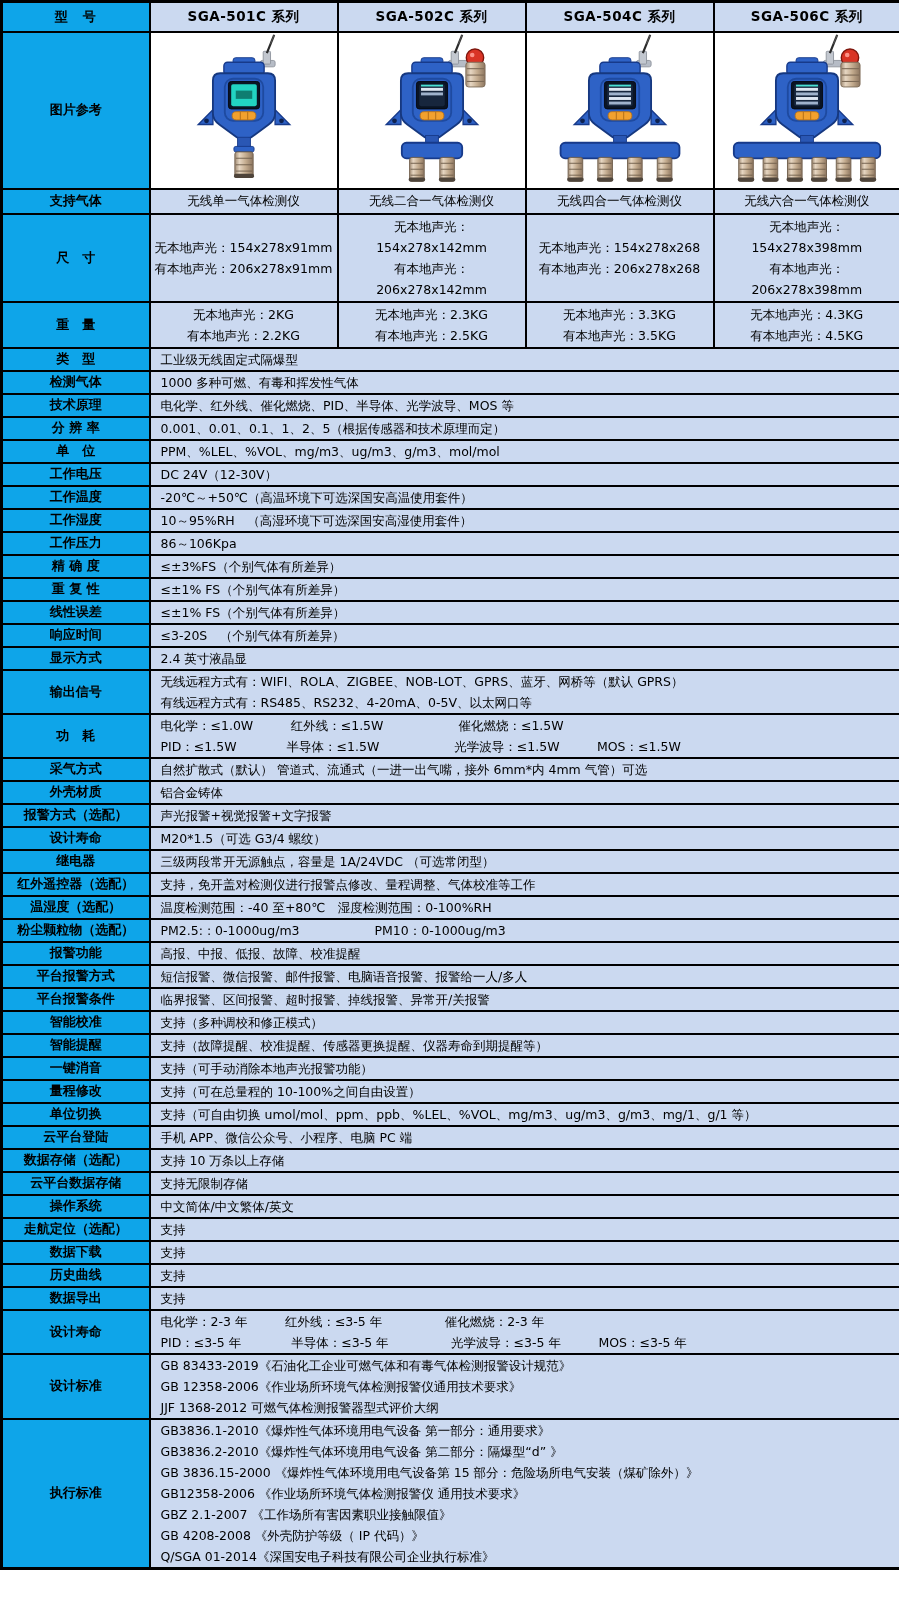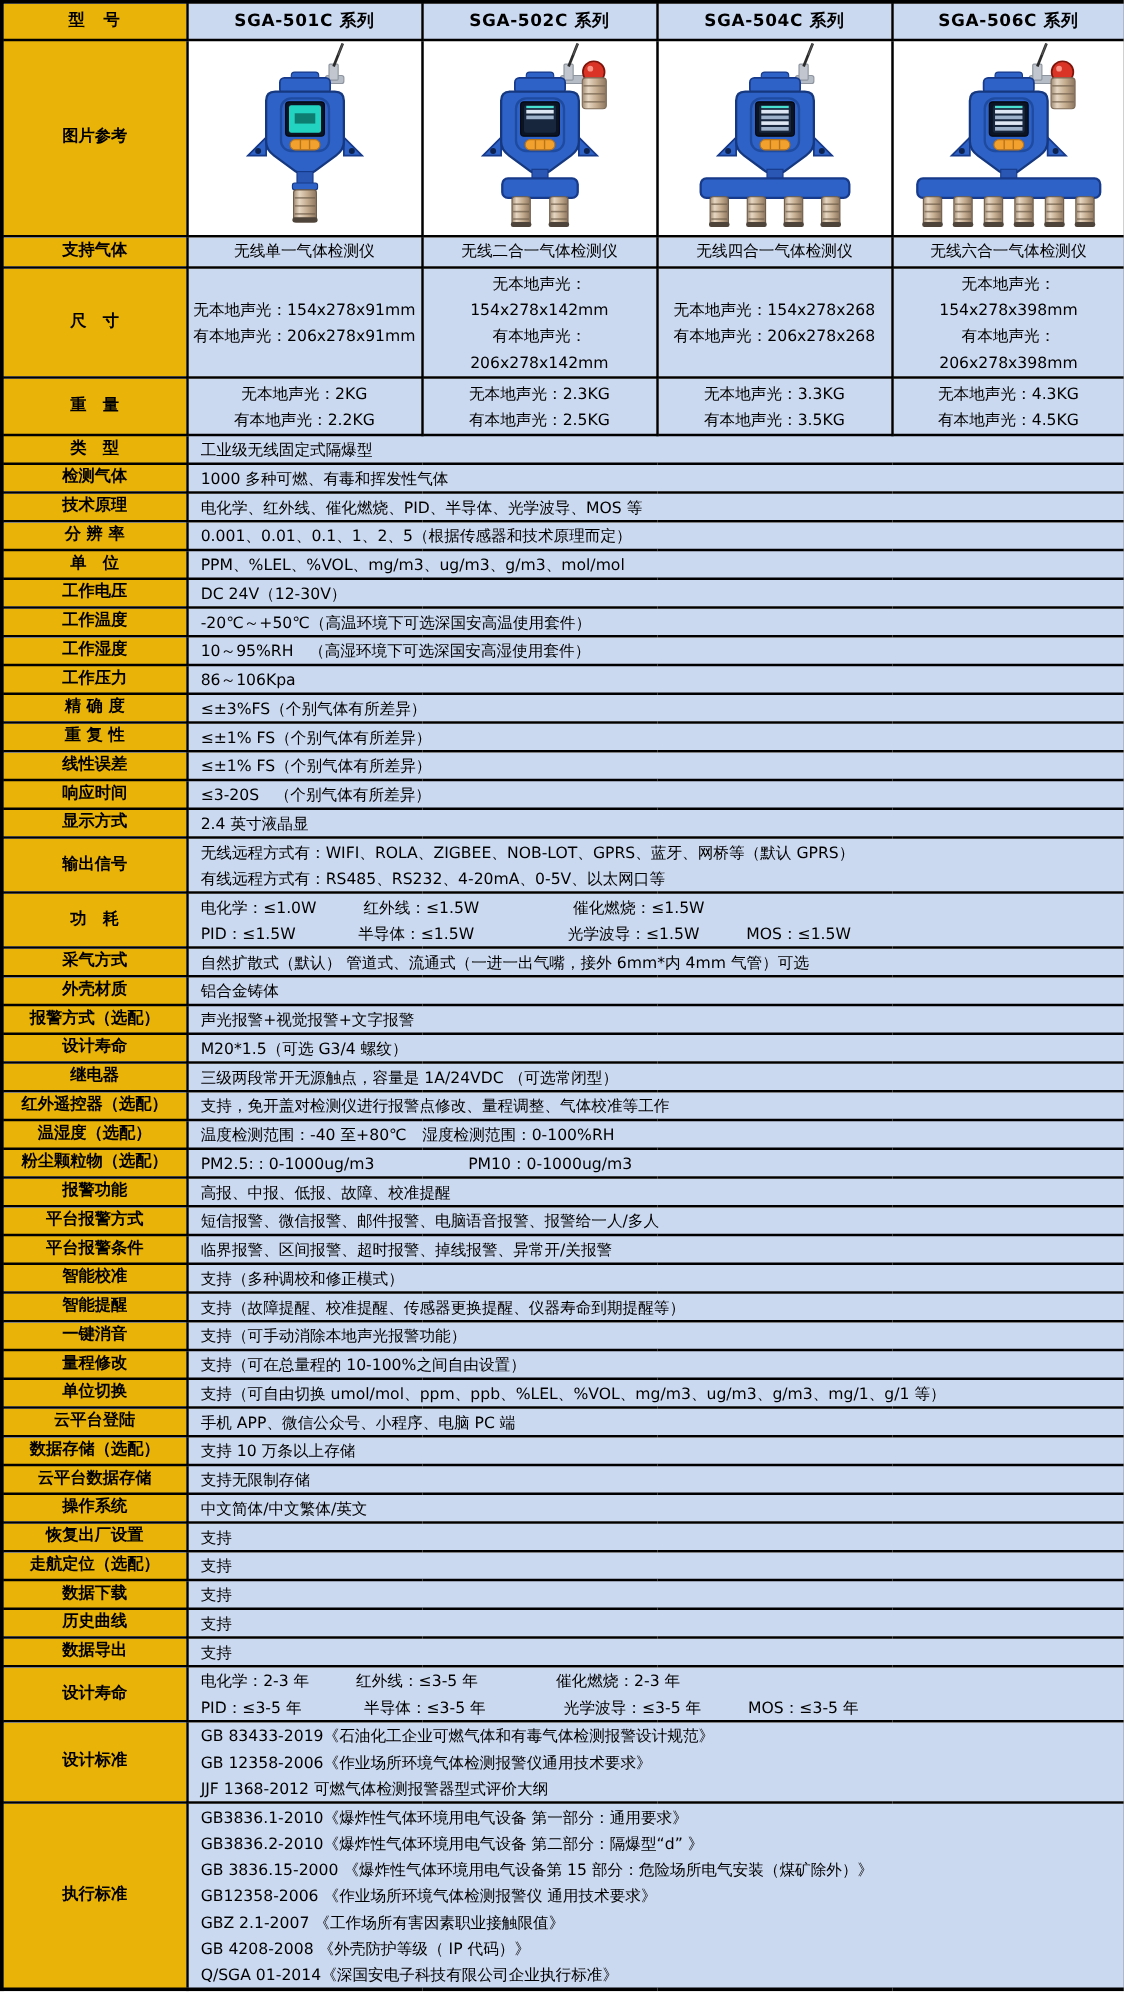--- a/index.html
+++ b/index.html
@@ -1,21 +1,21 @@
 <!DOCTYPE html>
 <html><head>
 <meta charset="utf-8">
 <style>
   html,body { margin:0; padding:0; background:#ffffff; }
   body { font-family:"DejaVu Sans", sans-serif; color:#000; }
   .sheet { width:899px; background:#fff; }
   table.spec { border-collapse:collapse; table-layout:fixed; width:899px;
                border:3px solid #000; }
   td { border:2px solid #000; vertical-align:middle; overflow:hidden; }
-  td.label { background:#eab308; font-weight:bold; text-align:center;
+  td.label { background:#0ea5e9; font-weight:bold; text-align:center;
              font-size:13px; line-height:16px; padding:1px 2px; }
   td.cell  { background:#CBD9F0; font-size:12.5px; }
   td.model { background:#CBD9F0; font-weight:bold; text-align:center;
              font-size:13.5px; letter-spacing:0.5px;margin-left:28px; }
   td.imgcell { background:#ffffff; text-align:center; vertical-align:middle; padding:0; }
   td.content { text-align:left; padding:0 10px; }
   td.centercell { text-align:center; }
   .line { line-height:21px; white-space:pre-wrap; }
   tr.header-row  { height:30px; }
   tr.image-row   { height:157px; }
@@ -517,26 +517,20 @@
             <div class="line">支持无限制存储</div>
           </td>
         </tr>
         <tr class="spec-row lines-1">
           <td class="label">操作系统</td>
           <td class="cell content" colspan="4">
             <div class="line">中文简体/中文繁体/英文</div>
           </td>
         </tr>
         <tr class="spec-row lines-1">
-          <td class="label">恢复出厂设置</td>
-          <td class="cell content" colspan="4">
-            <div class="line">支持</div>
-          </td>
-        </tr>
-        <tr class="spec-row lines-1">
           <td class="label">走航定位（选配）</td>
           <td class="cell content" colspan="4">
             <div class="line">支持</div>
           </td>
         </tr>
         <tr class="spec-row lines-1">
           <td class="label">数据下载</td>
           <td class="cell content" colspan="4">
             <div class="line">支持</div>
           </td>

